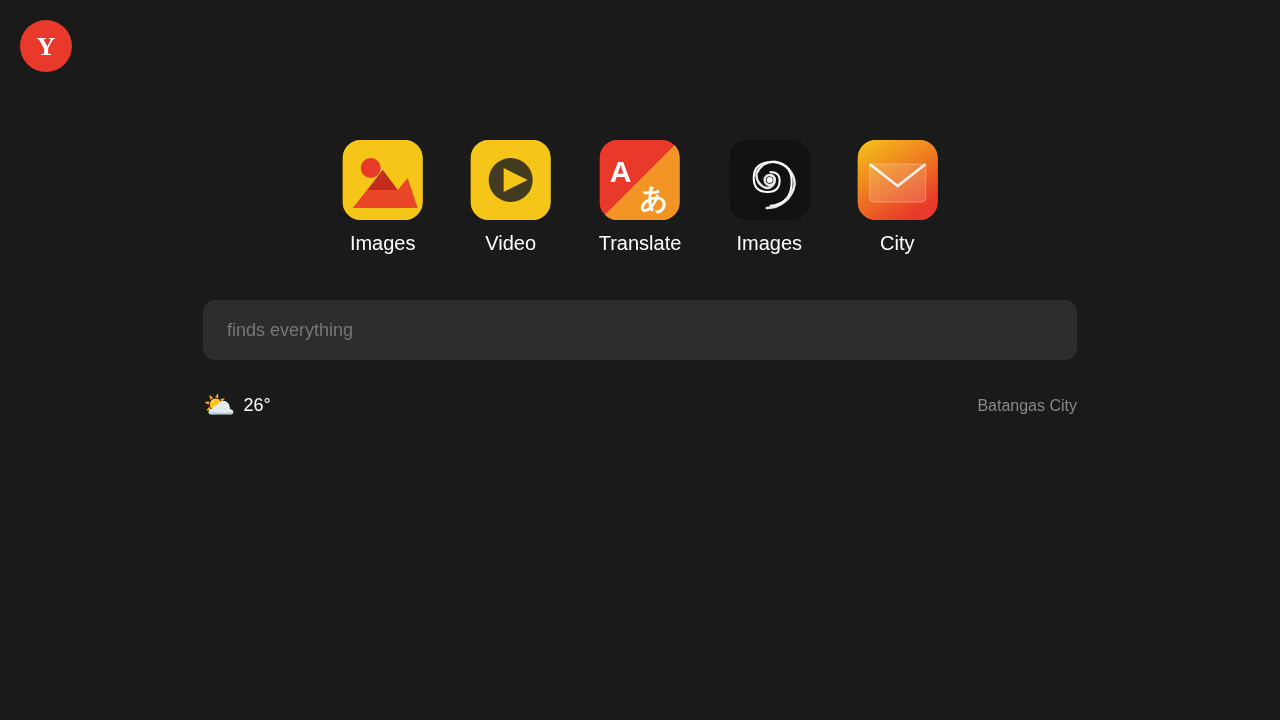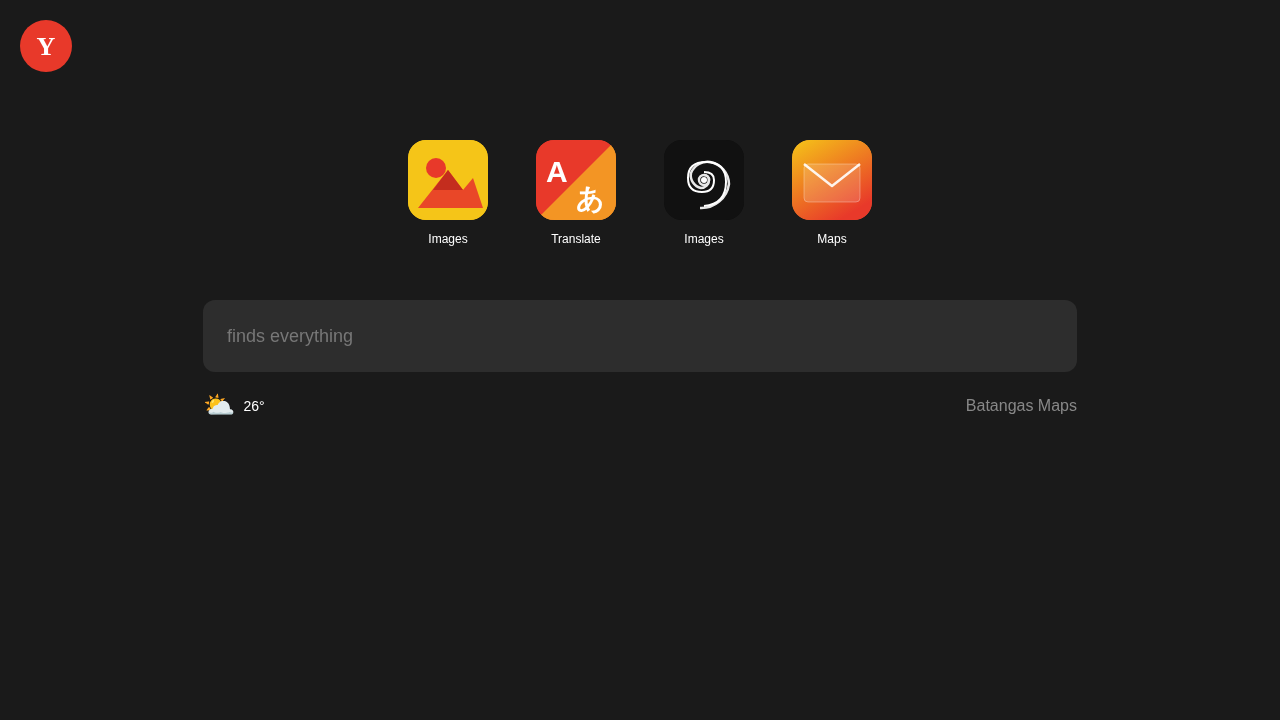--- a/index.html
+++ b/index.html
@@ -66,21 +66,21 @@
       border-radius: 18px;
       display: flex;
       align-items: center;
       justify-content: center;
       position: relative;
       overflow: hidden;
     }
 
     .app-label {
       color: #ffffff;
-      font-size: 12px;
+      font-size: 20px;
       font-weight: 400;
       text-align: center;
     }
 
     
     .icon-images {
       background: #f5c518;
     }
 
     
@@ -112,21 +112,21 @@
     .search-container {
       position: absolute;
       top: 300px;
       left: 50%;
       transform: translateX(-50%);
       width: 874px;
     }
 
     .search-bar {
       width: 100%;
-      height: 72px;
+      height: 60px;
       background: #2d2d2d;
       border: none;
       border-radius: 12px;
       padding: 0 24px;
       color: #888888;
       font-size: 18px;
       outline: none;
       caret-color: white;
     }
 
@@ -151,21 +151,21 @@
       align-items: center;
       gap: 8px;
     }
 
     .weather-icon {
       font-size: 26px;
     }
 
     .weather-temp {
       color: #ffffff;
-      font-size: 14px;
+      font-size: 18px;
     }
 
     .weather-city {
       color: #888888;
       font-size: 16px;
     }
   </style>
 </head>
 <body>
 
@@ -182,20 +182,32 @@
 
         <circle cx="28" cy="28" r="10" fill="#e8392a"></circle>
 
         <polygon points="10,68 40,30 55,50 65,38 75,68" fill="#e8392a" opacity="0.9"></polygon>
         <polygon points="40,30 55,50 25,50" fill="#c42d1e"></polygon>
       </svg>
     </div>
     <span class="app-label">Images</span>
   </div>
 
+  <div class="app-item">
+    <div class="app-icon icon-video">
+      <svg viewBox="0 0 80 80" xmlns="http://www.w3.org/2000/svg">
+        <rect width="80" height="80" fill="#f5c518" rx="18"></rect>
+
+        <circle cx="40" cy="40" r="22" fill="#222222" opacity="0.85"></circle>
+
+        <polygon points="33,28 57,40 33,52" fill="#f5c518"></polygon>
+      </svg>
+    </div>
+    <span class="app-label">Video</span>
+  </div>
 
 
   <div class="app-item">
     <div class="app-icon icon-translate">
       <svg viewBox="0 0 80 80" xmlns="http://www.w3.org/2000/svg">
         <rect width="80" height="80" fill="#e8392a" rx="18"></rect>
 
         <polygon points="80,0 80,80 0,80" fill="#f5a623" opacity="0.85"></polygon>
 
         <text x="10" y="42" font-size="30" font-weight="700" fill="white" font-family="sans-serif">A</text>
@@ -235,28 +247,28 @@
           </linearGradient>
         </defs>
         <rect width="80" height="80" fill="url(#mailGrad)" rx="18"></rect>
 
         <rect x="12" y="24" width="56" height="38" rx="4" fill="rgba(255,255,255,0.15)"></rect>
         <rect x="12" y="24" width="56" height="38" rx="4" fill="none" stroke="rgba(255,255,255,0.3)" stroke-width="1"></rect>
 
         <polyline points="12,24 40,46 68,24" fill="none" stroke="rgba(255,255,255,0.9)" stroke-width="2.5" stroke-linejoin="round"></polyline>
       </svg>
     </div>
-    <span class="app-label">Maps</span>
+    <span class="app-label">City</span>
   </div>
 
 </div>
 
 <div class="search-container">
   <input type="text" class="search-bar" placeholder="finds everything" style="">
 </div>
 
 <div class="weather-bar">
   <div class="weather-left">
     <span class="weather-icon">⛅</span>
     <span class="weather-temp">26°</span>
   </div>
-  <span class="weather-city">Batangas Maps</span>
+  <span class="weather-city">Batangas City</span>
 </div>
 
 </body></html>

